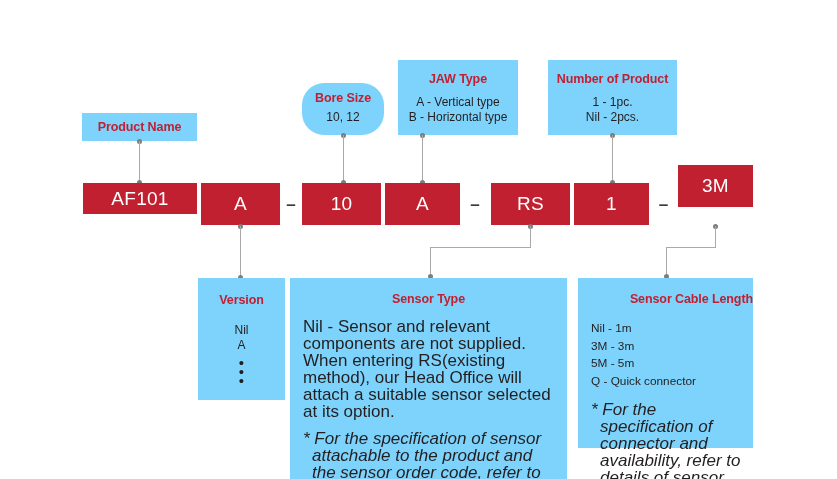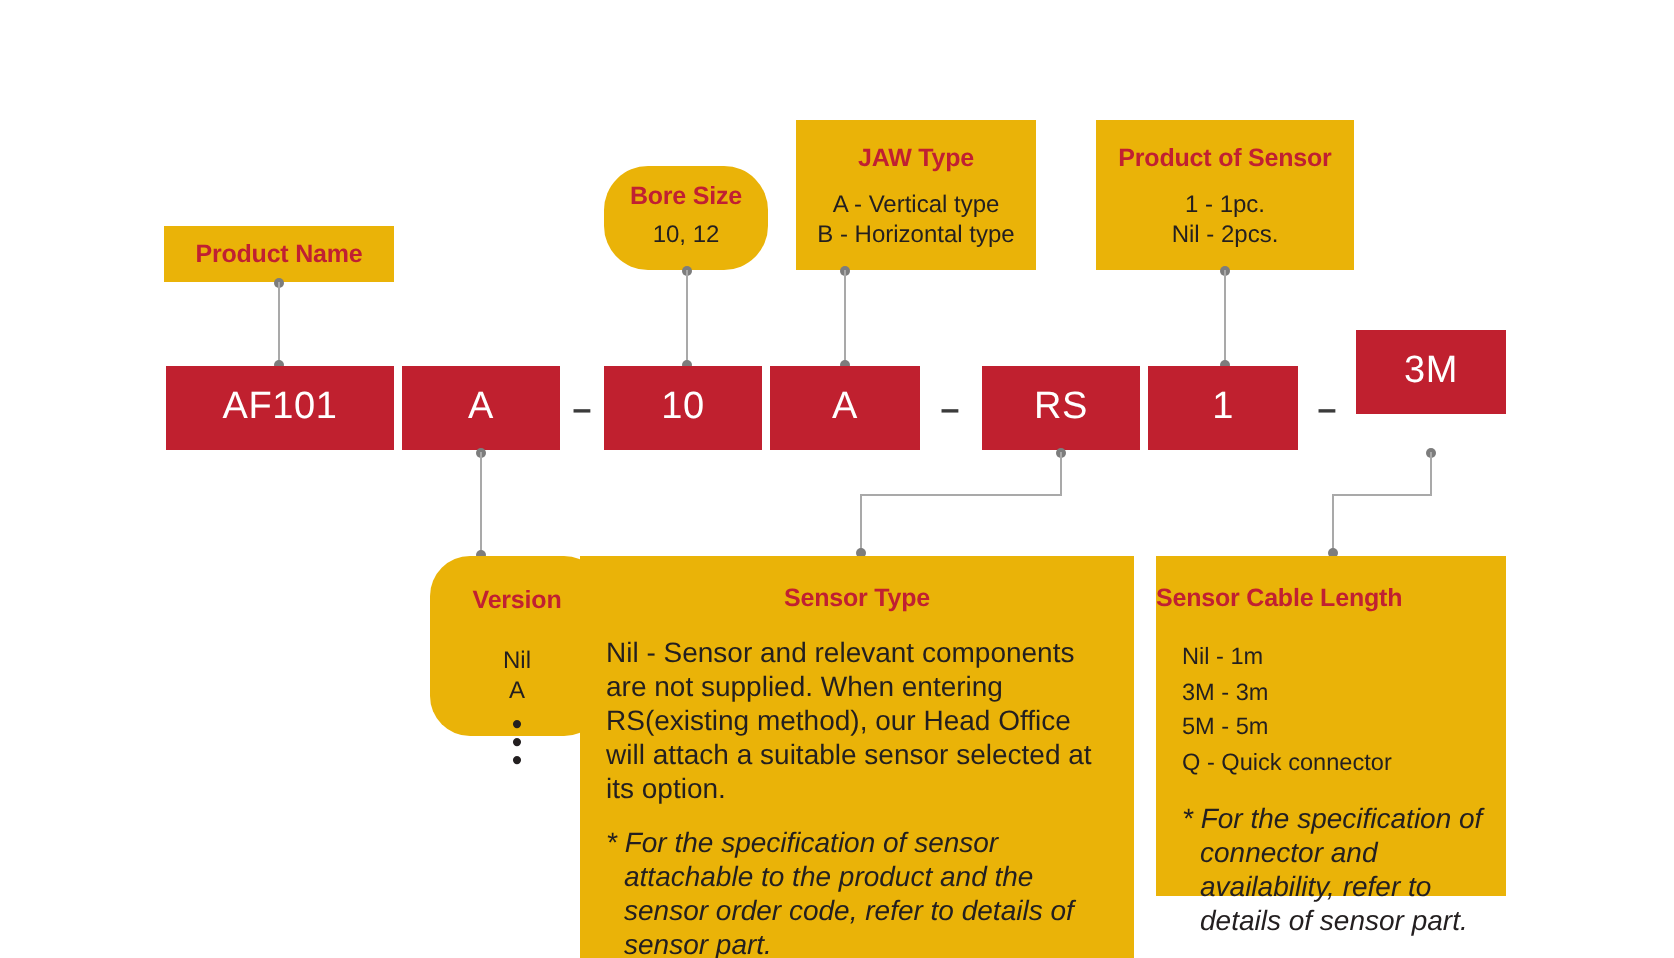--- a/index.html
+++ b/index.html
@@ -15,21 +15,21 @@
     position: relative;
     width: 837px;
     height: 479px;
     background: #ffffff;
     overflow: hidden;
   }
 
   
   .gbox {
     position: absolute;
-    background: #eab308;
+    background: #7dd3fc;
     box-sizing: border-box;
     text-align: center;
     color: #231f20;
   }
   .gbox .title {
     color: #c02032;
     font-weight: bold;
     font-size: 12.5px;
     letter-spacing: -0.1px;
     line-height: 14px;
@@ -76,21 +76,21 @@
     position: absolute;
     width: 5px;
     height: 5px;
     border-radius: 50%;
     background: #7d7d7d;
   }
 
   
   .para {
     text-align: left;
-    font-size: 14px;
+    font-size: 17px;
     line-height: 17px;
     color: #231f20;
   }
   .para.note {
     text-indent: 0;
   }
   .para .hang {
     display: block;
     padding-left: 9px;
     text-indent: -9px;
@@ -133,52 +133,52 @@
     <div class="lines" style="padding-top:9px; text-align:center;">
       <div>A - Vertical type</div>
       <div>B - Horizontal type</div>
     </div>
   </div>
   <div class="dot" style="left:420px; top:133px;"></div>
   <div class="vline" style="left:422px; top:135px; height:47px;"></div>
   <div class="dot" style="left:420px; top:180px;"></div>
 
   <div class="gbox" style="left:548px; top:60px; width:129px; height:75px;">
-    <div class="title" style="padding-top:12px;">Product of Sensor</div>
+    <div class="title" style="padding-top:12px;">Number of Product</div>
     <div class="lines" style="padding-top:9px; text-align:center;">
       <div>1 - 1pc.</div>
       <div>Nil - 2pcs.</div>
     </div>
   </div>
   <div class="dot" style="left:610px; top:133px;"></div>
   <div class="vline" style="left:612px; top:135px; height:47px;"></div>
   <div class="dot" style="left:610px; top:180px;"></div>
 
-  <div class="rbox" style="left:83px; top:183px; width:114px; height:42px;">AF101</div>
+  <div class="rbox" style="left:83px; top:183px; width:114px; height:31px;">AF101</div>
   <div class="rbox" style="left:201px; top:183px; width:79px; height:42px;">A</div>
 
   <div class="dash" style="left:280px; top:196px; width:22px;">–</div>
 
   <div class="rbox" style="left:302px; top:183px; width:79px; height:42px;">10</div>
   <div class="rbox" style="left:385px; top:183px; width:75px; height:42px;">A</div>
 
   <div class="dash" style="left:460px; top:196px; width:30px;">–</div>
 
   <div class="rbox" style="left:491px; top:183px; width:79px; height:42px;">RS</div>
   <div class="rbox" style="left:574px; top:183px; width:75px; height:42px;">1</div>
 
   <div class="dash" style="left:649px; top:196px; width:29px;">–</div>
 
   <div class="rbox" style="left:678px; top:165px; width:75px; height:42px;">3M</div>
 
   <div class="dot" style="left:238px; top:224px;"></div>
   <div class="vline" style="left:240px; top:226px; height:52px;"></div>
   <div class="dot" style="left:238px; top:275px;"></div>
 
-  <div class="gbox" style="left:215px; top:278px; width:87px; height:90px;border-radius:20px;">
+  <div class="gbox" style="left:198px; top:278px; width:87px; height:122px;">
     <div class="title" style="padding-top:15px;">Version</div>
     <div class="lines" style="padding-top:16px;">
       <div>Nil</div>
       <div>A</div>
       <div class="vdots" style="padding-top:5px;">•</div>
       <div class="vdots">•</div>
       <div class="vdots">•</div>
     </div>
   </div>
 
@@ -196,21 +196,21 @@
     </div>
   </div>
 
   <div class="dot" style="left:713px; top:224px;"></div>
   <div class="vline" style="left:715px; top:226px; height:22px;"></div>
   <div class="hline" style="left:666px; top:247px; width:50px;"></div>
   <div class="vline" style="left:666px; top:247px; height:28px;"></div>
   <div class="dot" style="left:664px; top:274px;"></div>
 
   <div class="gbox" style="left:578px; top:278px; width:175px; height:170px; text-align:left;">
-    <div class="title" style="padding-top:14px; text-align:left;">Sensor Cable Length</div>
+    <div class="title" style="padding-top:14px; text-align:right;">Sensor Cable Length</div>
     <div class="listblock" style="padding:14px 10px 0 13px;">
       <div>Nil - 1m</div>
       <div>3M - 3m</div>
       <div>5M - 5m</div>
       <div>Q - Quick connector</div>
     </div>
     <div class="para note" style="padding:11px 9px 0 13px;">
       <span class="hang">* For the specification of connector and availability, refer to details of sensor part.</span>
     </div>
   </div>

